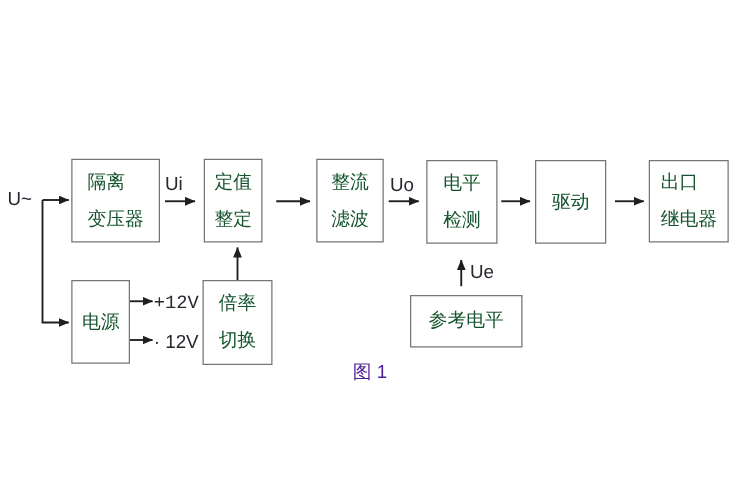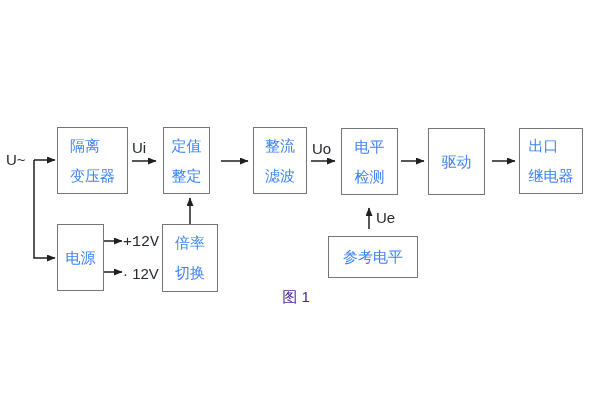--- a/index.html
+++ b/index.html
@@ -30,21 +30,21 @@
     background: #ffffff;
     display: flex;
     align-items: center;
     justify-content: center;
   }
   .block .lines {
     text-align: left;
     font-size: 15px;
     line-height: 30px;
     white-space: nowrap;
-    color: #3b82f6;
+    color: #14532d;
   }
   .block .lines span { display: block; }
   .sig-label {
     position: absolute;
     font-size: 15px;
     line-height: 17px;
     white-space: nowrap;
     color: #24292f;
   }
   .caption {

